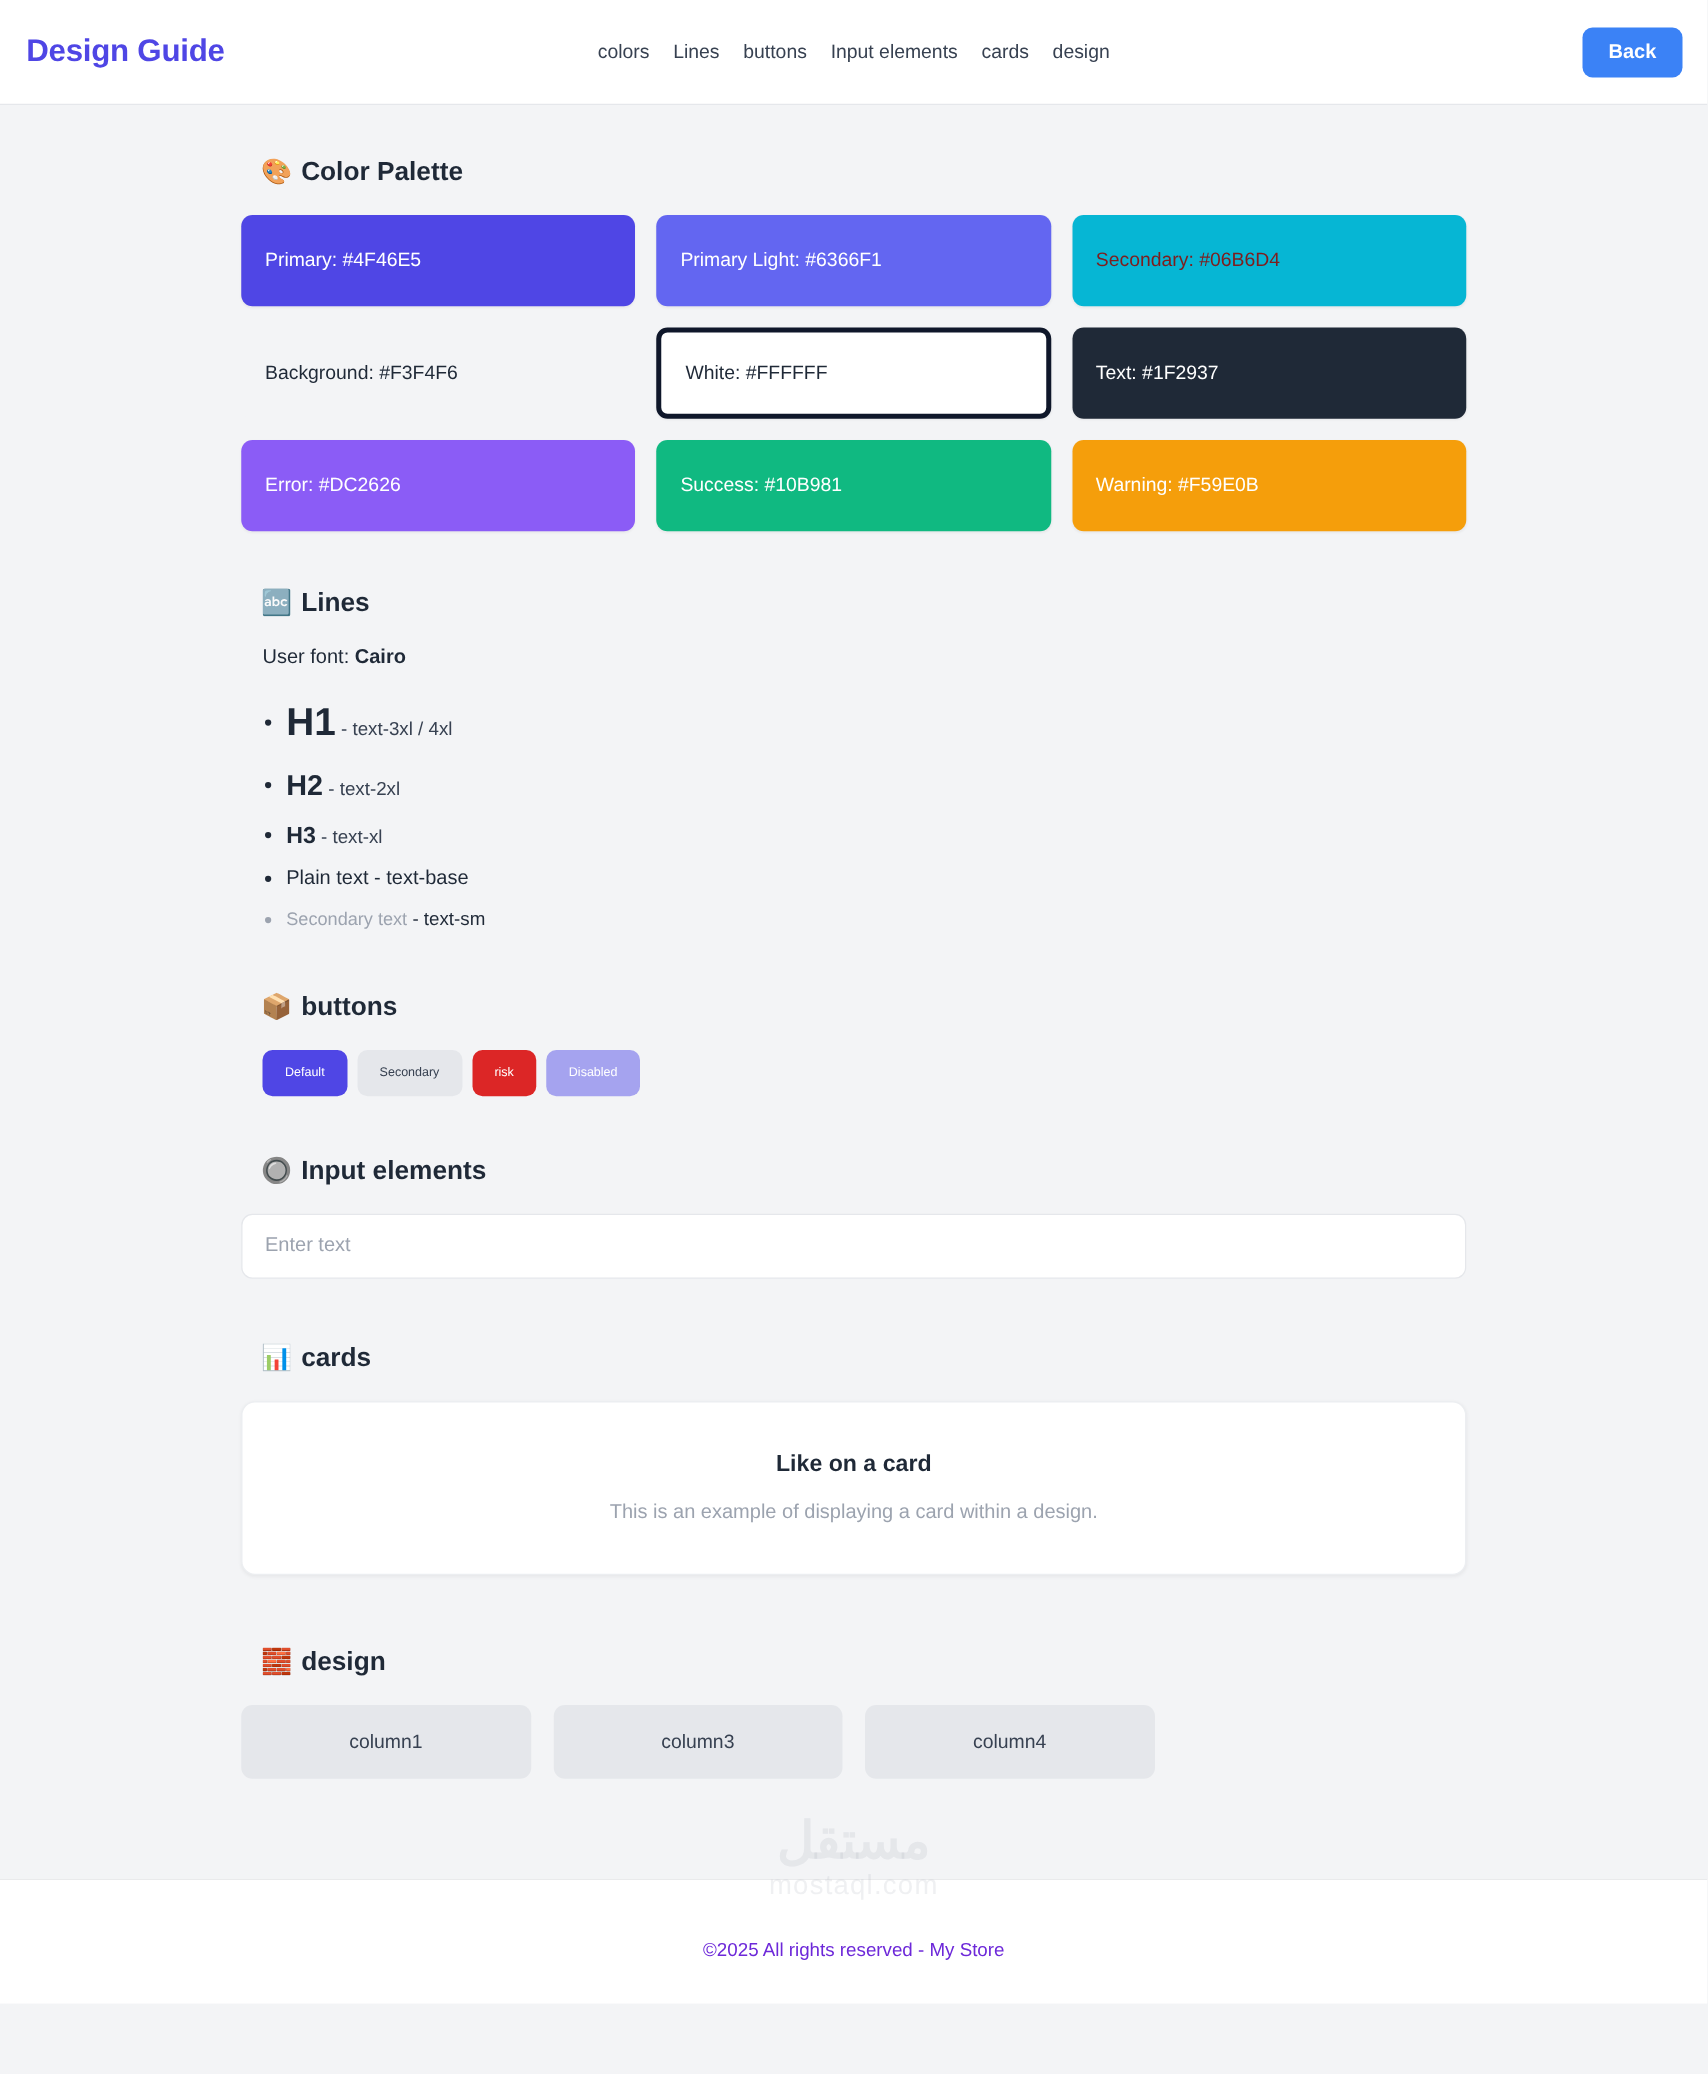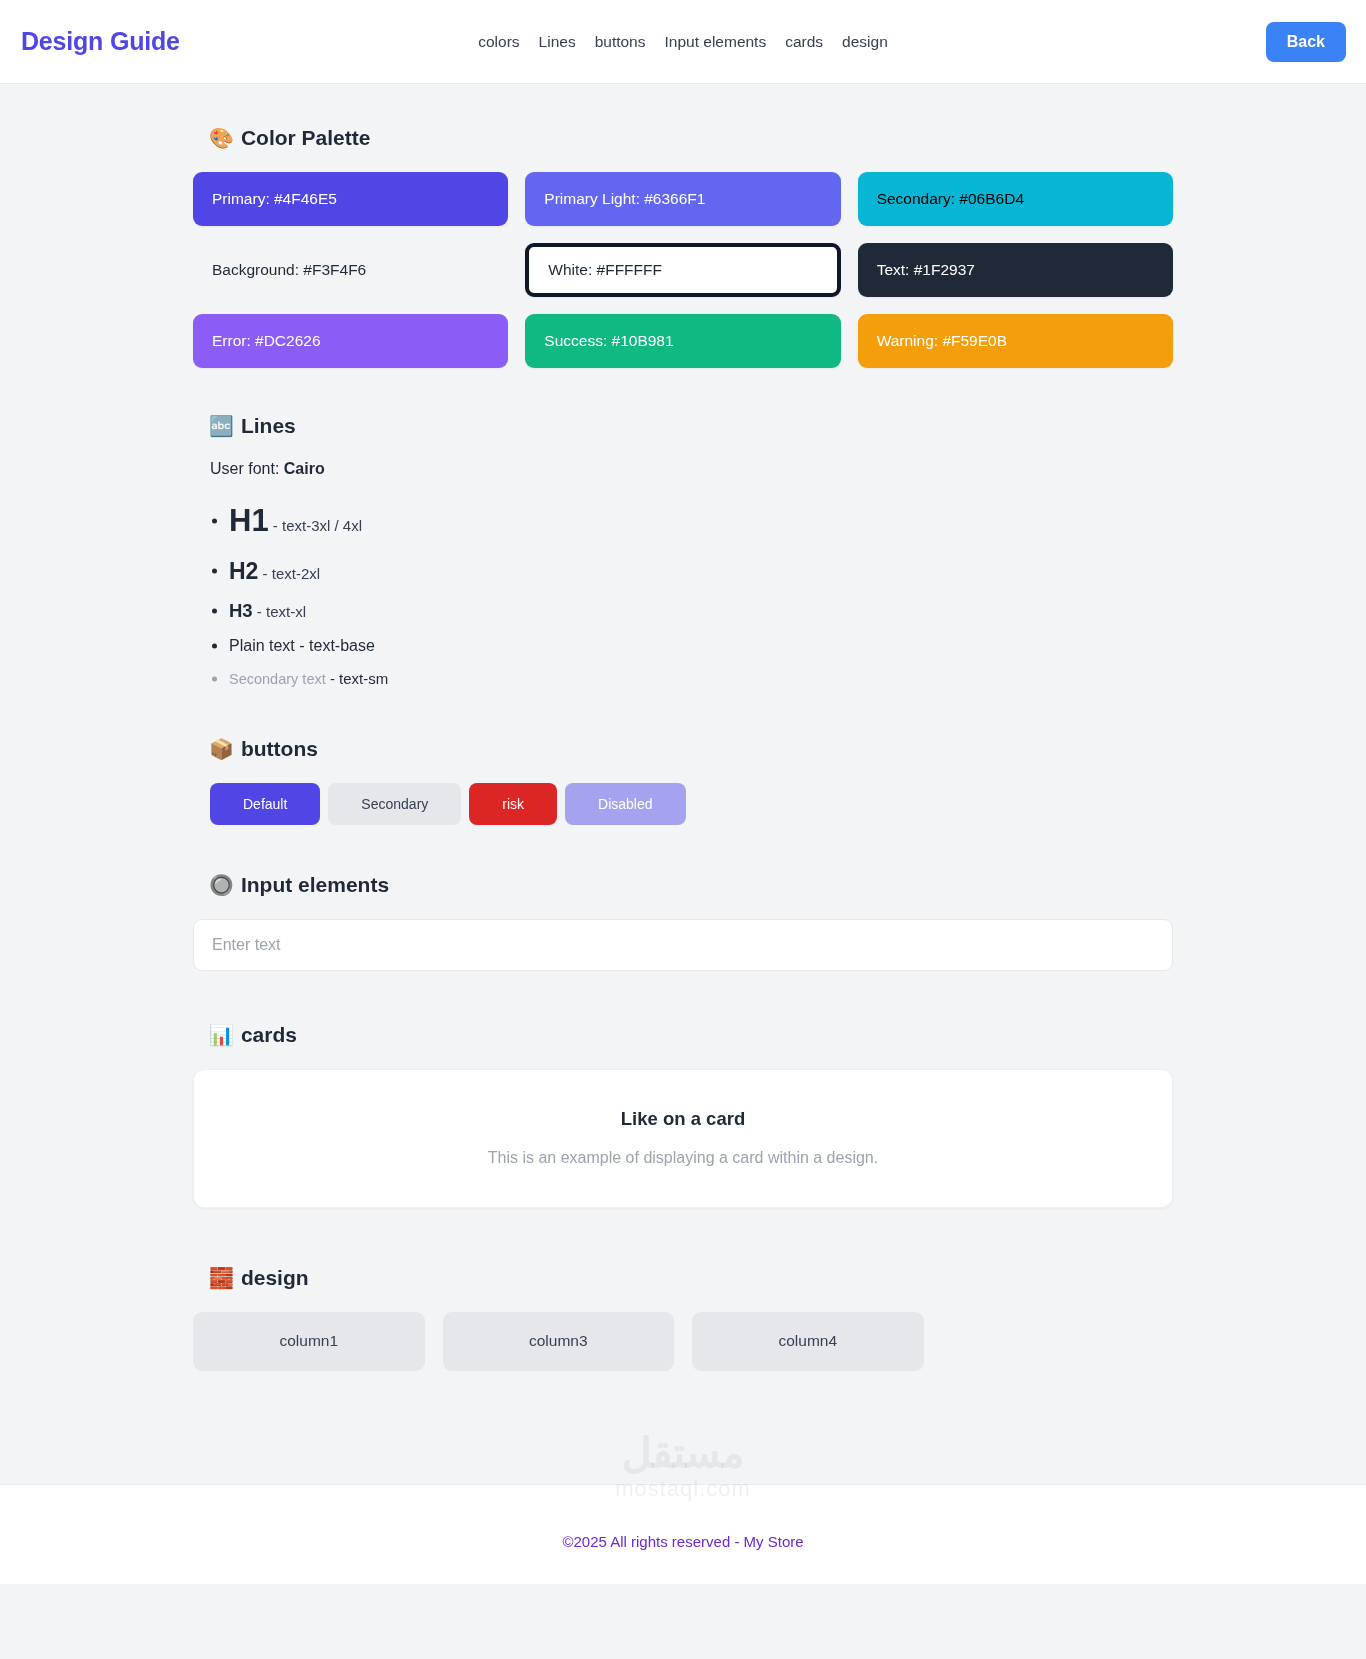--- a/index.html
+++ b/index.html
@@ -88,21 +88,21 @@
 
   
   .swatch-grid {
     display: grid;
     grid-template-columns: repeat(3, 1fr);
     gap: 17px 17px;
     margin-bottom: 46px;
   }
   .swatch {
     border-radius: 9px;
-    height: 54px;
+    height: 73px;
     display: flex;
     align-items: center;
     padding: 0 19px;
     font-size: 15.5px;
     box-shadow: 0 1px 2px rgba(0,0,0,0.05);
   }
   .swatch.plain { box-shadow: none; }
   .swatch.bordered { border: 4px solid #0f172a; }
 
   
@@ -142,22 +142,22 @@
   
   .btn-row {
     display: flex;
     gap: 8px;
     padding-left: 17px;
     margin-bottom: 48px;
   }
   .ui-btn {
     border: none;
     border-radius: 8px;
-    font-size: 14px;
-    padding: 13px 33px;
+    font-size: 10px;
+    padding: 13px 18px;
     font-family: inherit;
     cursor: pointer;
   }
   .ui-btn.default   { background: #4f46e5; color: #ffffff; }
   .ui-btn.secondary { background: #e5e7eb; color: #374151; }
   .ui-btn.risk      { background: #dc2626; color: #ffffff; }
   .ui-btn.disabled  { background: #a5a3ef; color: #ffffff; cursor: default; }
 
   
   .text-input {
@@ -266,21 +266,21 @@
         <span class="emoji">🎨</span>
         <span>Color Palette</span>
       </h2>
       <div class="swatch-grid">
         <div class="swatch" style="background: rgb(79, 70, 229); color: rgb(255, 255, 255);">
             <span>Primary: #4F46E5</span>
           </div>
         <div class="swatch" style="background: rgb(99, 102, 241); color: rgb(255, 255, 255);">
             <span>Primary Light: #6366F1</span>
           </div>
-        <div class="swatch" style="background: rgb(6, 182, 212); color: #000000;">
+        <div class="swatch" style="background: rgb(6, 182, 212); color: #7f1d1d;">
             <span>Secondary: #06B6D4</span>
           </div>
         <div class="swatch plain" style="background: rgb(243, 244, 246); color: rgb(31, 41, 55);">
             <span>Background: #F3F4F6</span>
           </div>
         <div class="swatch bordered" style="background: rgb(255, 255, 255); color: rgb(31, 41, 55);">
             <span>White: #FFFFFF</span>
           </div>
         <div class="swatch" style="background: rgb(31, 41, 55); color: rgb(255, 255, 255);">
             <span>Text: #1F2937</span>

